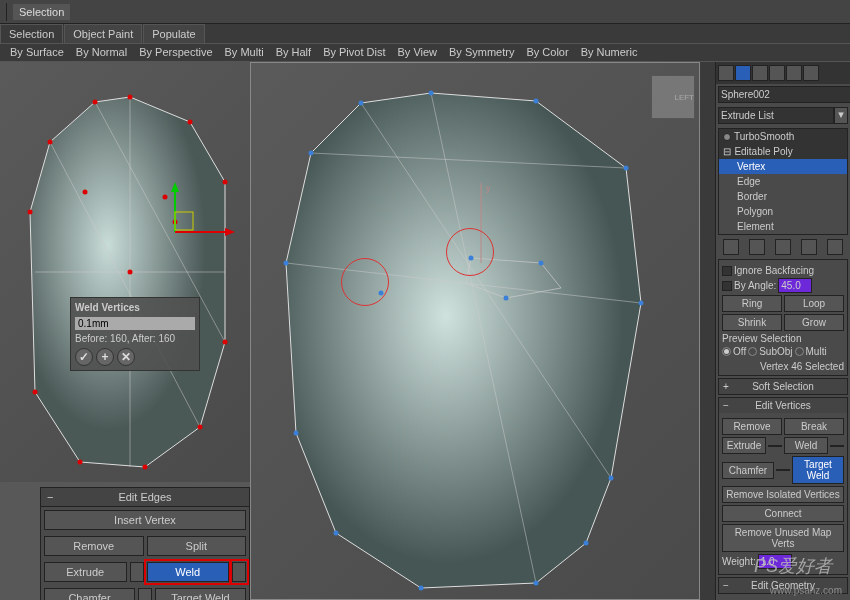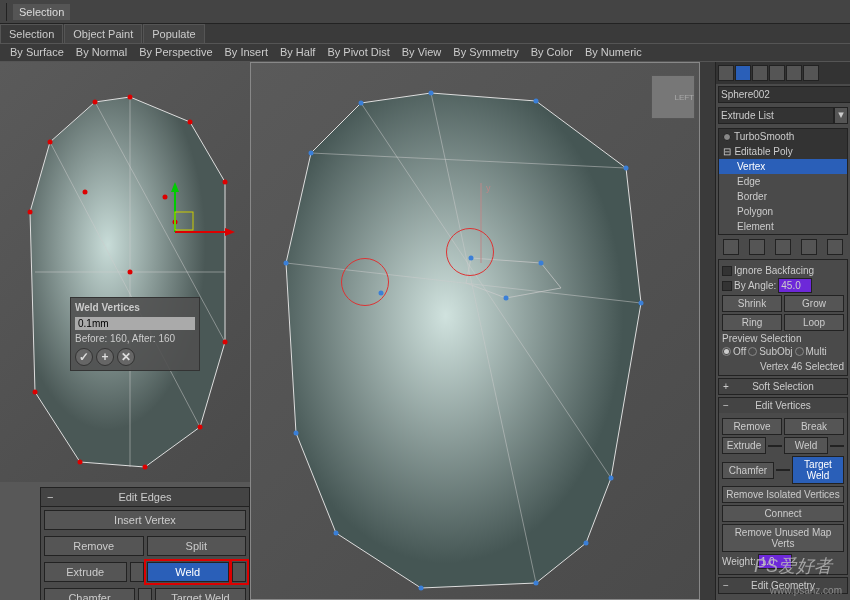--- a/index.html
+++ b/index.html
@@ -94,21 +94,21 @@
 <div class="ribbon-tabs">
   <div class="rtab active">Selection</div>
   <div class="rtab">Object Paint</div>
   <div class="rtab">Populate</div>
 </div>
 
 <div class="filter-bar">
   <div class="filter-item">By Surface</div>
   <div class="filter-item">By Normal</div>
   <div class="filter-item">By Perspective</div>
-  <div class="filter-item">By Insert</div>
+  <div class="filter-item">By Multi</div>
   <div class="filter-item">By Half</div>
   <div class="filter-item">By Pivot Dist</div>
   <div class="filter-item">By View</div>
   <div class="filter-item">By Symmetry</div>
   <div class="filter-item">By Color</div>
   <div class="filter-item">By Numeric</div>
 </div>
 
 <div class="main-area">
   <div class="viewport vp-left">
@@ -280,26 +280,26 @@
       <div class="rp-row">
           <span class="checkbox"></span>
           <span>Ignore Backfacing</span>
         </div>
       <div class="rp-row">
           <span class="checkbox"></span>
           <span>By Angle:</span>
           <input class="spinner" value="45.0" style="">
         </div>
       <div class="rp-row">
+          <div class="rp-btn">Ring</div>
+          <div class="rp-btn">Loop</div>
+        </div>
+      <div class="rp-row">
           <div class="rp-btn">Shrink</div>
           <div class="rp-btn">Grow</div>
-        </div>
-      <div class="rp-row">
-          <div class="rp-btn">Ring</div>
-          <div class="rp-btn">Loop</div>
         </div>
       <div>Preview Selection</div>
       <div class="rp-row">
         <span class="radio on"></span>
           <span>Off</span>
         <span class="radio"></span>
           <span>SubObj</span>
         <span class="radio"></span>
           <span>Multi</span>
       </div>

